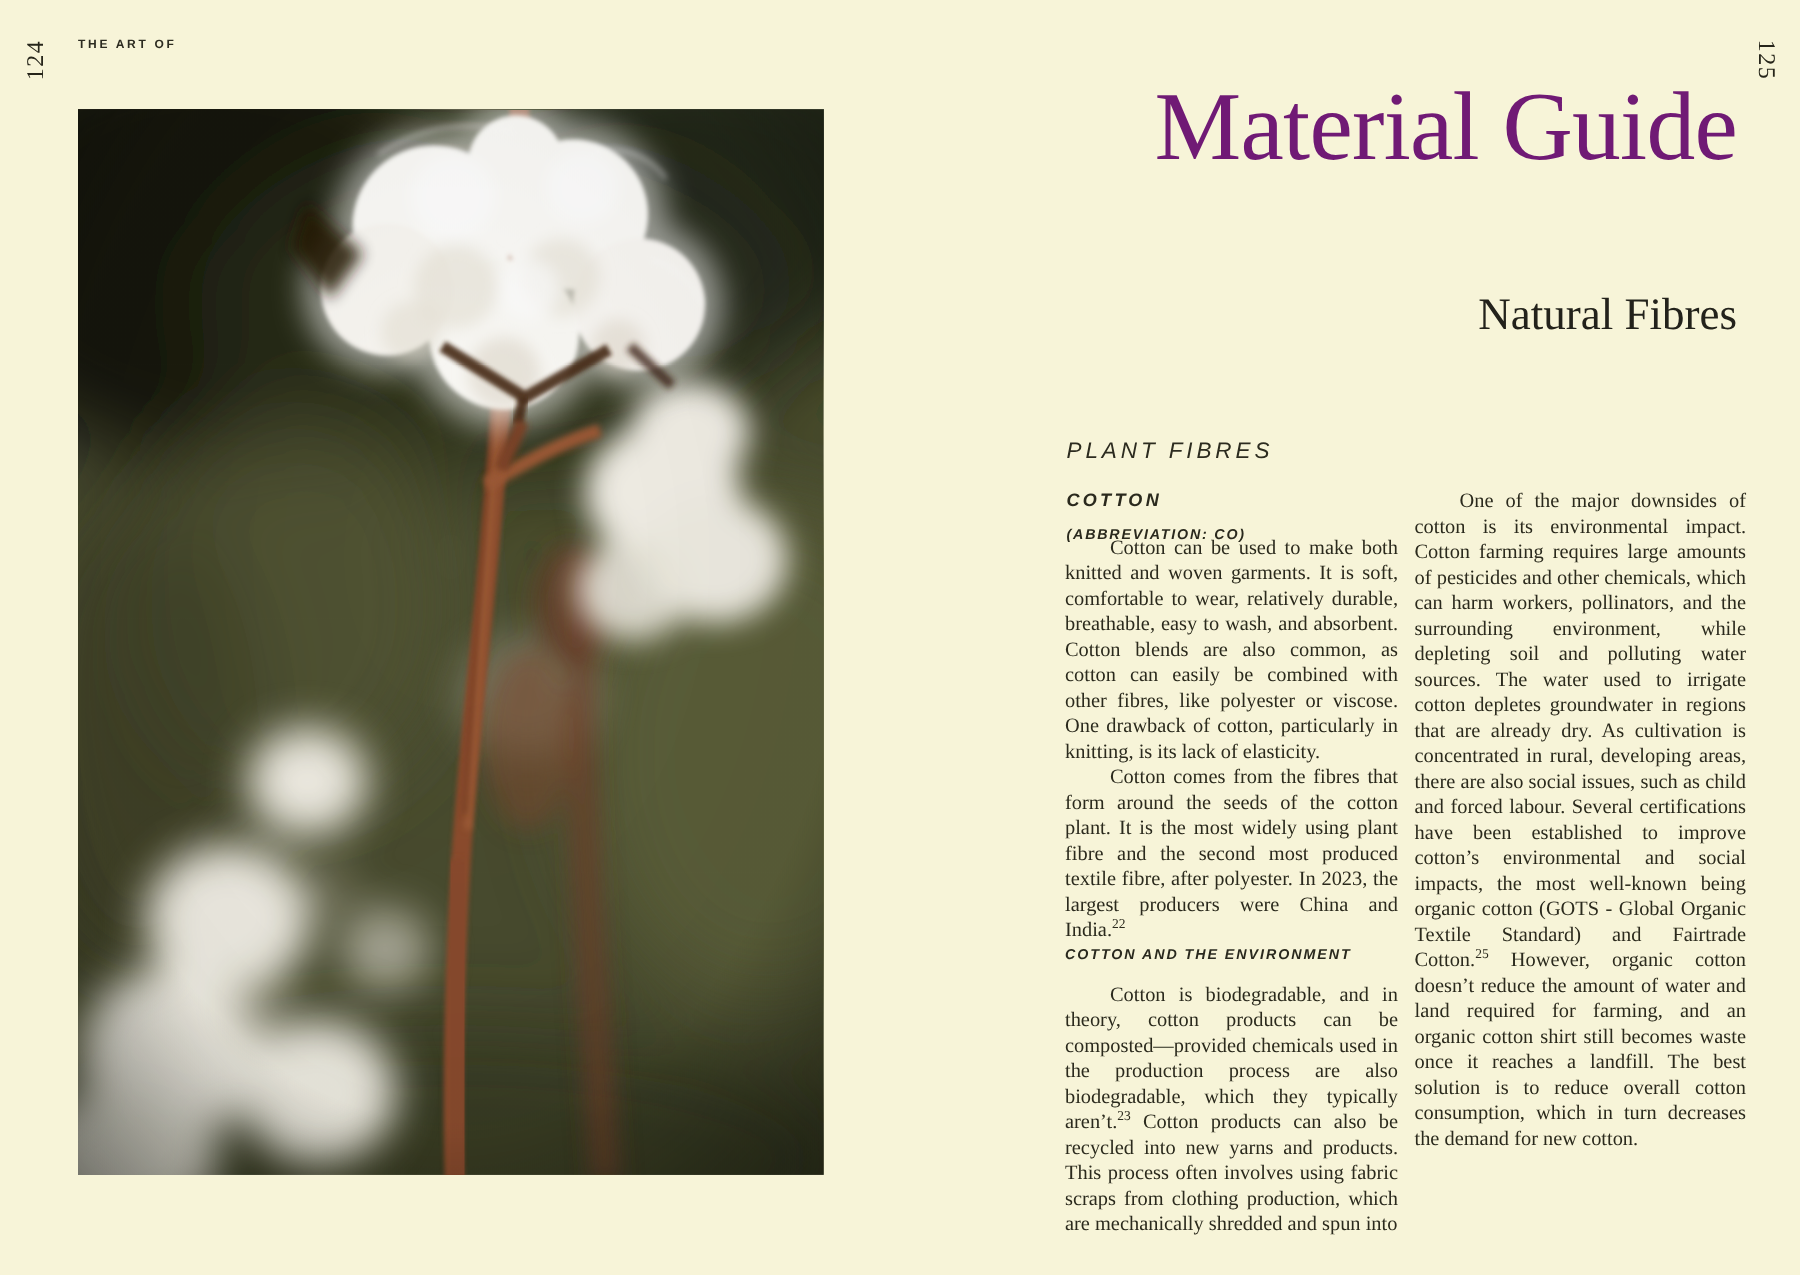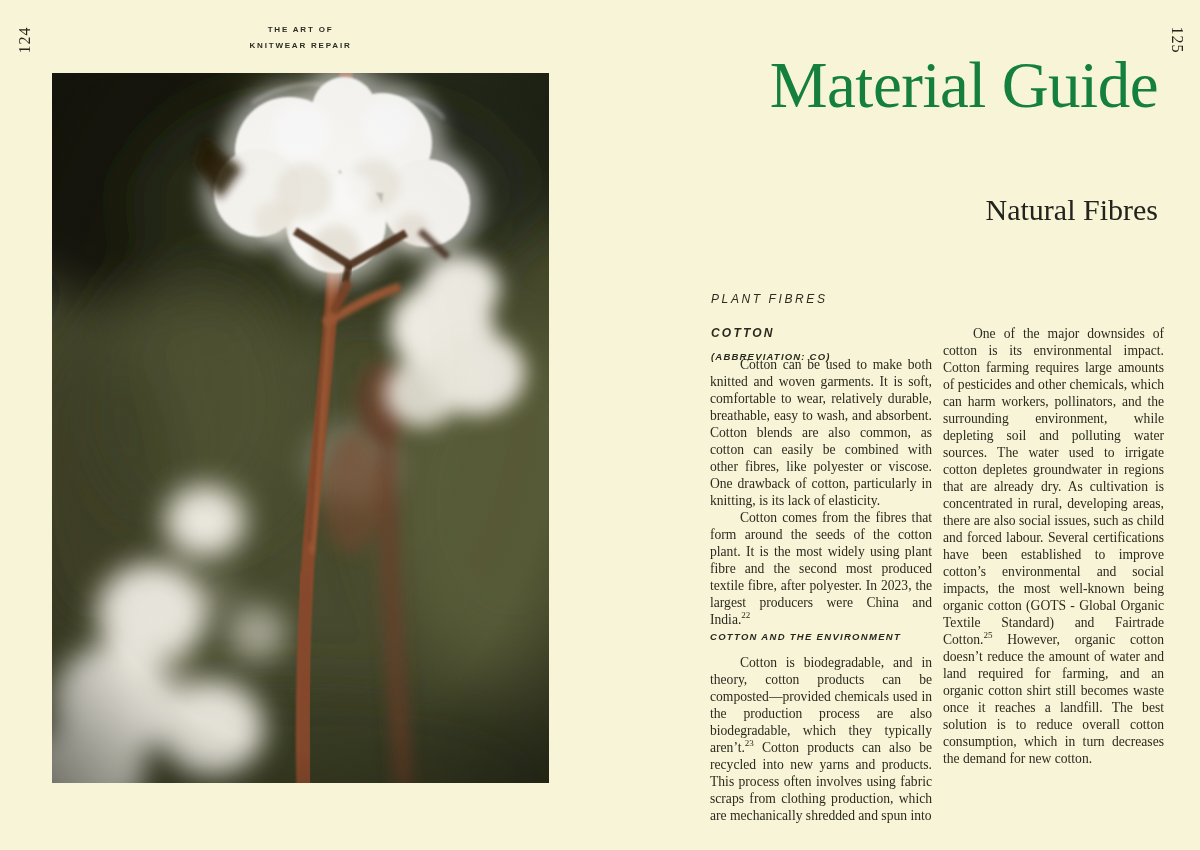--- a/index.html
+++ b/index.html
@@ -18,46 +18,46 @@
     display: flex; align-items: center; justify-content: center;
     font-size: 16px; letter-spacing: 1px; color: #26251a;
   }
   .folio-left  { left: 2px;  top: 18px; }
   .folio-right { right: 2px; top: 18px; }
   .folio-left  .rot { transform: rotate(-90deg); }
   .folio-right .rot { transform: rotate(90deg); }
 
   .running-header {
     position: absolute; left: 52px; top: 22px; width: 497px;
-    text-align: center;
+    text-align: left;
     font-family: "Liberation Sans", sans-serif;
     font-weight: bold; font-size: 8px; letter-spacing: 1.8px;
     line-height: 16px; color: #2d2c21;
   }
 
   .photo-frame {
     position: absolute; left: 52px; top: 73px;
     width: 497px; height: 710px; overflow: hidden;
     background: #4a4d30;
   }
   .photo-frame svg { display: block; }
 
   .title {
     position: absolute; right: 42px; top: 53px;
     font-size: 65px; line-height: 1; letter-spacing: -0.5px;
-    color: #15803d; white-space: nowrap;
+    color: #701a75; white-space: nowrap;
   }
   .subtitle {
     position: absolute; right: 42px; top: 195px;
     font-size: 30px; line-height: 1; color: #23221b; white-space: nowrap;
   }
   .section-label {
     position: absolute; left: 711px; top: 292px;
     font-family: "Liberation Sans", sans-serif;
-    font-style: italic; font-size: 12px; letter-spacing: 2.6px;
+    font-style: italic; font-size: 15px; letter-spacing: 2.6px;
     color: #2c2b1f; white-space: nowrap;
   }
   .entry-heading {
     position: absolute; left: 711px; top: 326px;
     display: flex; align-items: baseline; gap: 11px;
     font-family: "Liberation Sans", sans-serif;
     font-style: italic; font-weight: bold; color: #2a291d;
     white-space: nowrap;
     flex-direction: column;
   }
@@ -89,21 +89,20 @@
 </style>
 </head>
 <body>
 
 <div class="folio folio-left">
   <span class="rot">124</span>
 </div>
 
 <div class="running-header">
   <div>THE ART OF</div>
-  <div>KNITWEAR REPAIR</div>
 </div>
 
 <div class="photo-frame">
   <svg width="497" height="710" viewBox="0 0 497 710" xmlns="http://www.w3.org/2000/svg">
     <defs>
       <filter id="b1" x="-60%" y="-60%" width="220%" height="220%">
           <feGaussianBlur stdDeviation="1.3"></feGaussianBlur>
         </filter>
       <filter id="b2" x="-60%" y="-60%" width="220%" height="220%">
           <feGaussianBlur stdDeviation="2.2"></feGaussianBlur>

